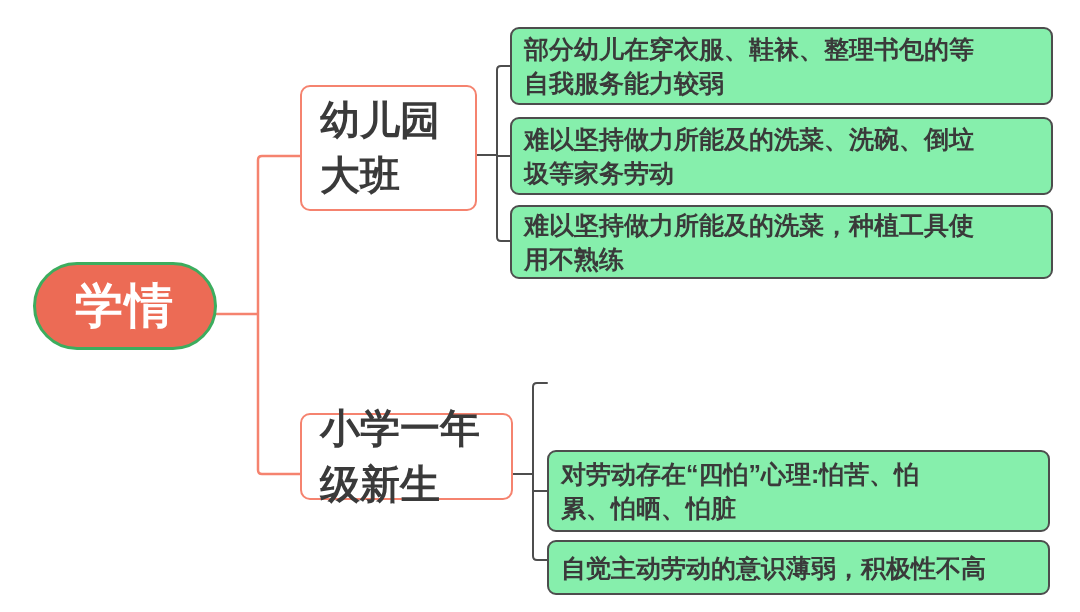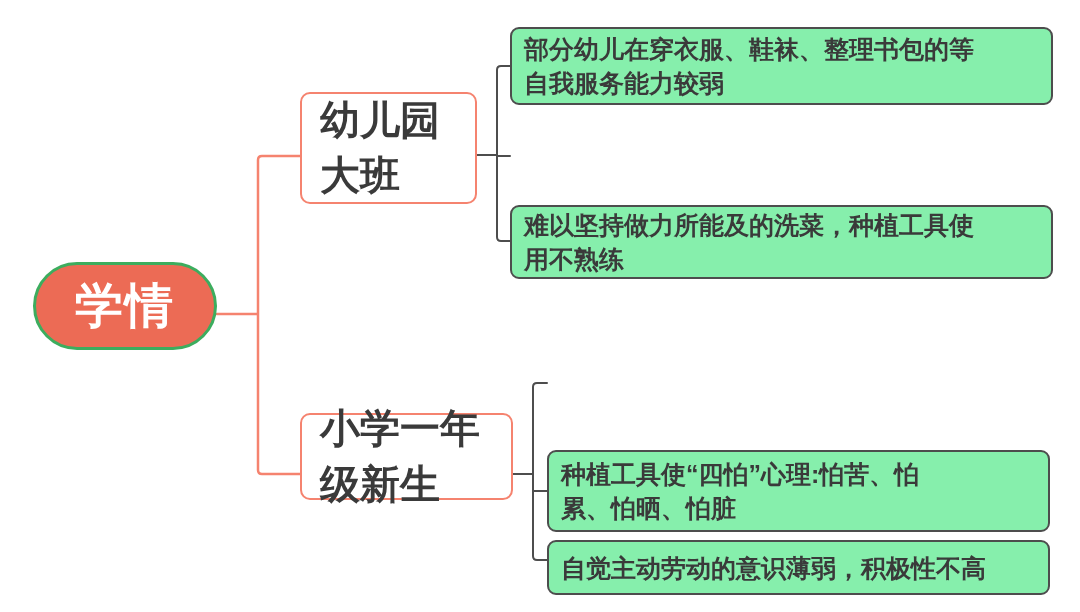--- a/index.html
+++ b/index.html
@@ -55,21 +55,21 @@
   }
   .branch-node {
     background: #ffffff;
     border: 2px solid var(--branch-border, #F5836F);
     border-radius: 10px;
     color: var(--text-dark, #3A3A3A);
     font-size: 40px;
     line-height: 1.38;
     padding: 0 18px;
   }
-  .branch-1 { left: 300px; top: 92px;  width: 177px; height: 112px; }
+  .branch-1 { left: 300px; top: 85px;  width: 177px; height: 126px; }
   .branch-2 { left: 300px; top: 413px; width: 213px; height: 87px; font-family: Liberation Serif, serif; }
   .leaf-node {
     background: #86efac;
     border: 2px solid var(--leaf-border, #4D4D4D);
     border-radius: 9px;
     color: var(--text-dark, #3A3A3A);
     font-size: 25px;
     line-height: 34px;
     padding: 0 12px;
   }
@@ -95,23 +95,25 @@
 
   <div class="node branch-node branch-1">幼儿园
 大班</div>
 
   <div class="node branch-node branch-2">小学一年
 级新生</div>
 
   <div class="node leaf-node leaf-1-0">部分幼儿在穿衣服、鞋袜、整理书包的等
 自我服务能力较弱</div>
 
+  <div class="node leaf-node leaf-1-1">难以坚持做力所能及的洗菜、洗碗、倒垃
+圾等家务劳动</div>
 
   <div class="node leaf-node leaf-1-2">难以坚持做力所能及的洗菜，种植工具使
 用不熟练</div>
 
 
-  <div class="node leaf-node leaf-2-1">种植工具使“四怕”心理:怕苦、怕
+  <div class="node leaf-node leaf-2-1">对劳动存在“四怕”心理:怕苦、怕
 累、怕晒、怕脏</div>
 
   <div class="node leaf-node leaf-2-2">自觉主动劳动的意识薄弱，积极性不高</div>
 
 </div>
 
 </body></html>

